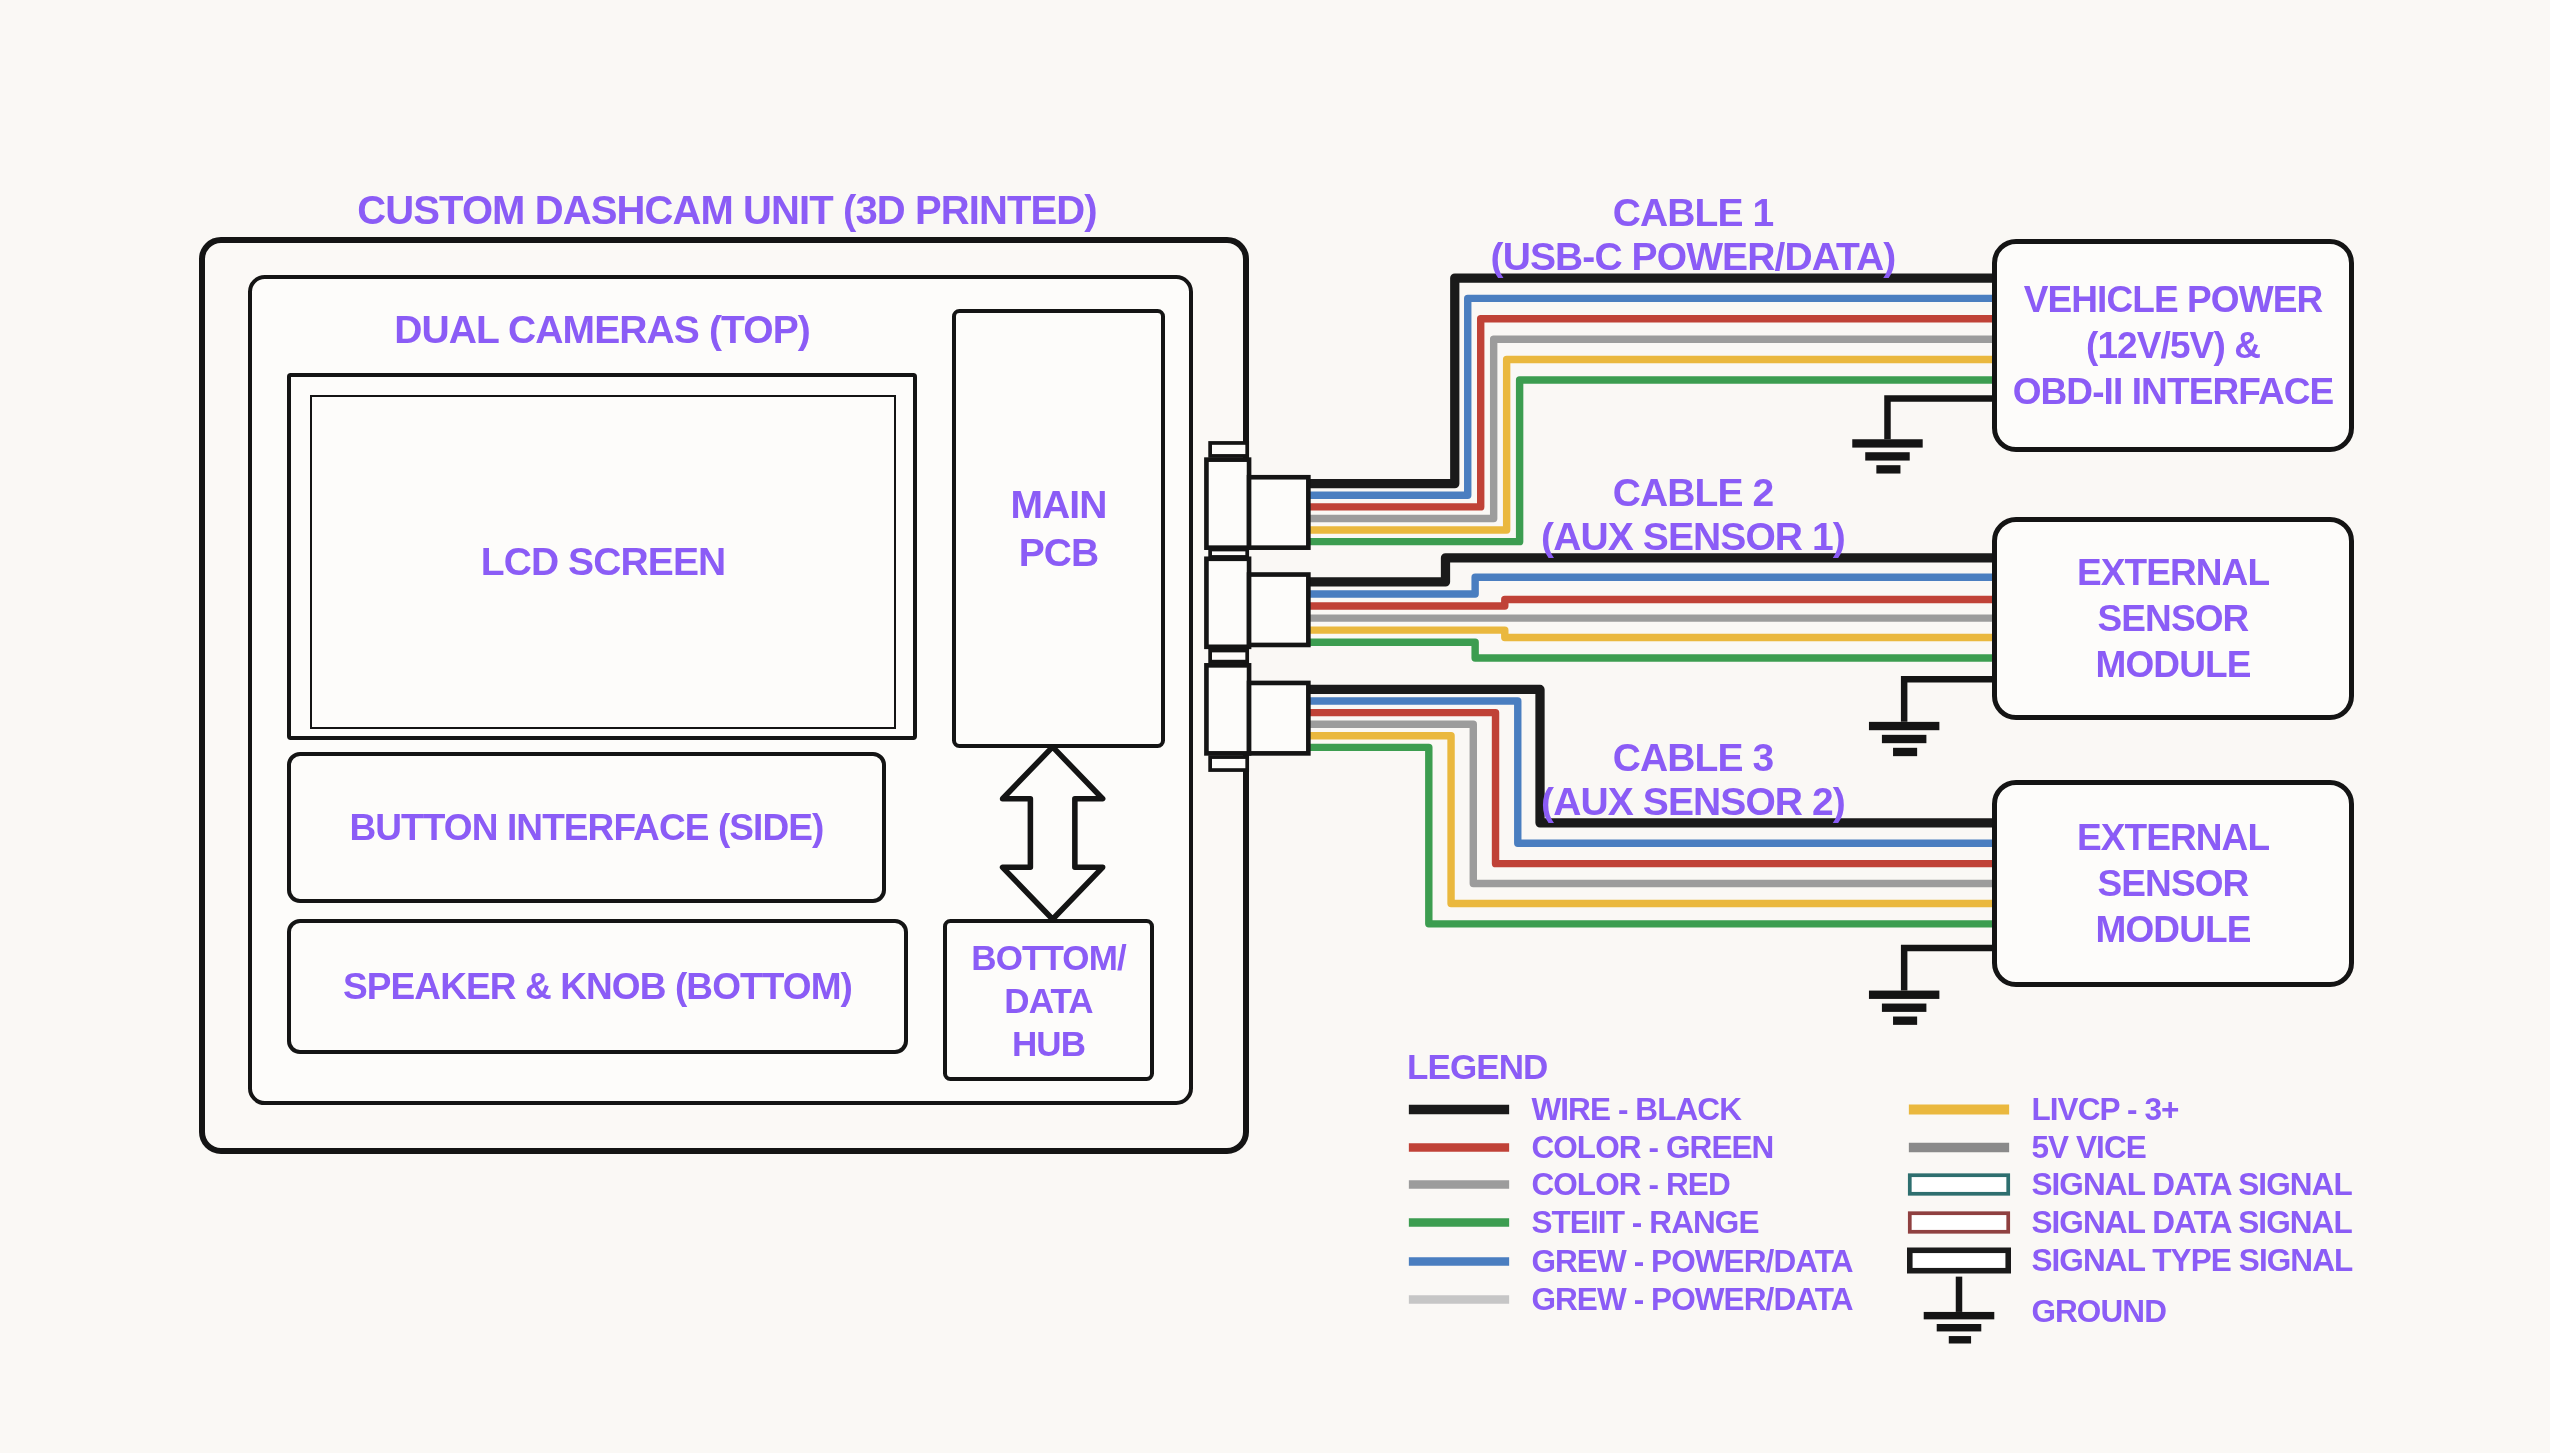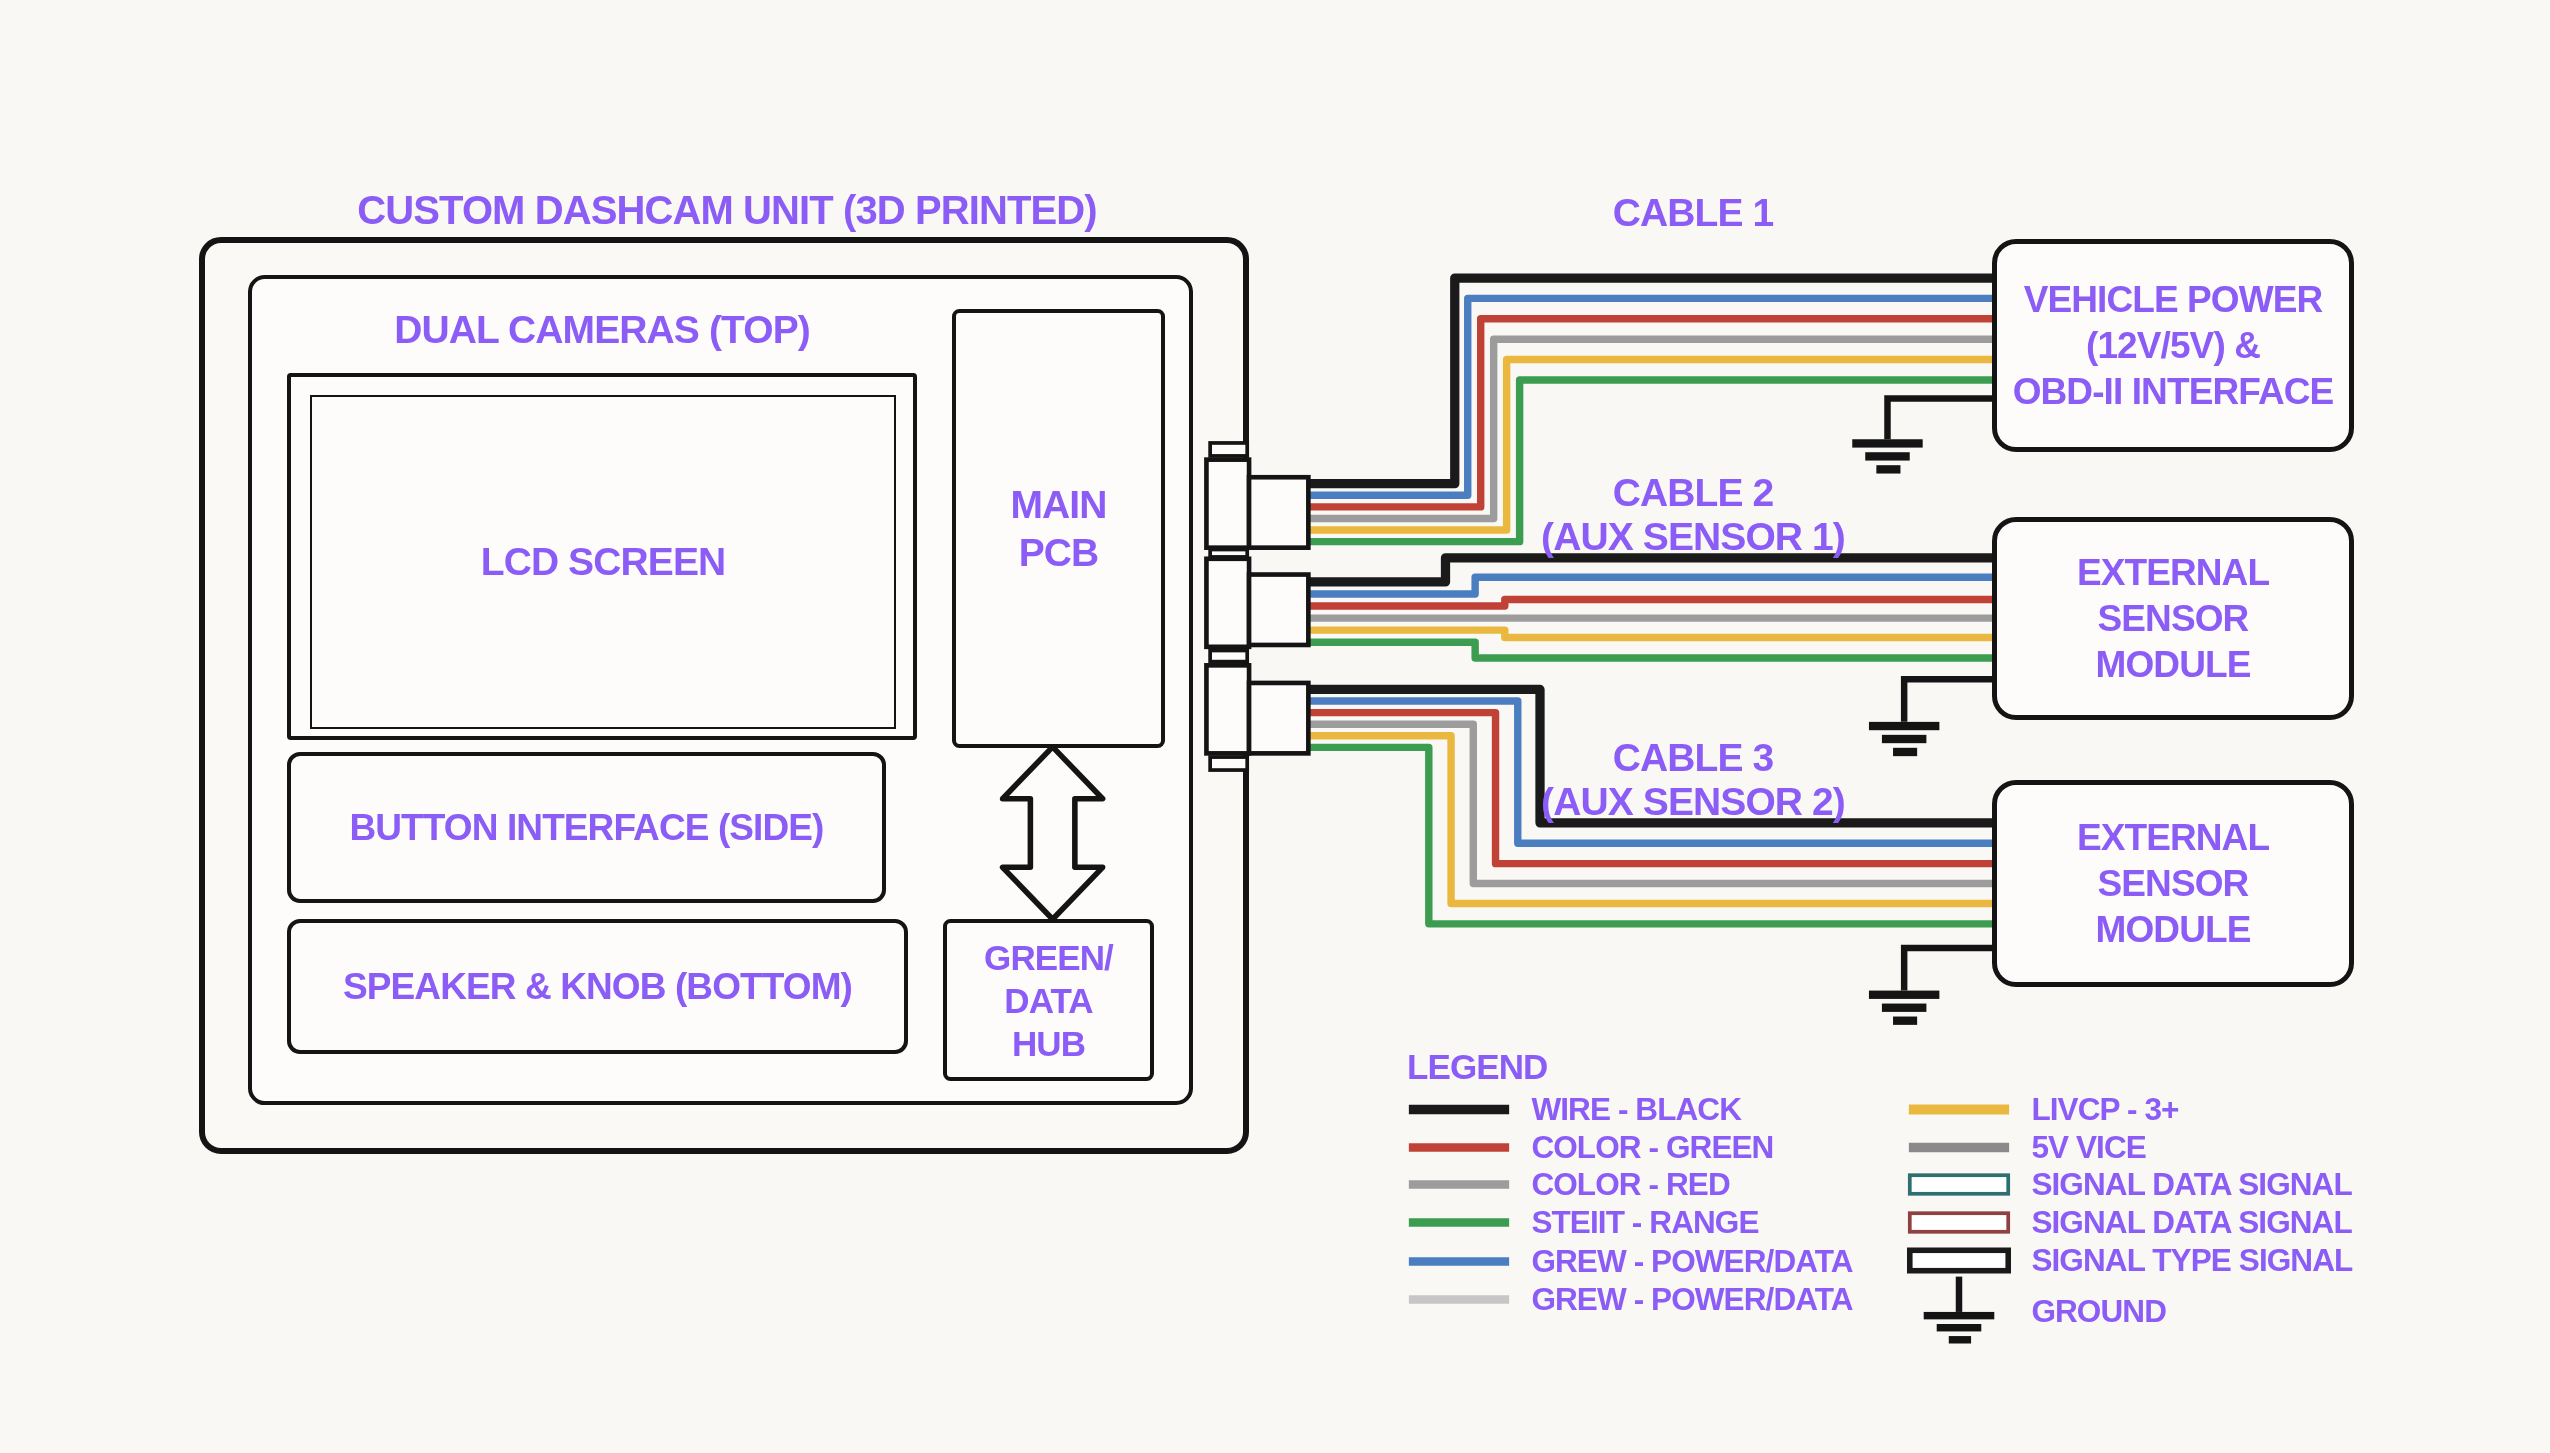--- a/index.html
+++ b/index.html
@@ -73,21 +73,21 @@
   <div class="box z1" style="left:287px; top:919px; width:621px; height:135px; border-width:4.6px; border-radius:13px;">
     <div class="module-text" style="font-size:37px;">SPEAKER &amp; KNOB (BOTTOM)</div>
   </div>
 
   <div class="box z1" style="left:952px; top:309px; width:213px; height:439px; border-width:4.6px; border-radius:7.4px;">
     <div class="module-text" style="font-size:39px; line-height:48px;">MAIN</div>
     <div class="module-text" style="font-size:39px; line-height:48px;">PCB</div>
   </div>
 
   <div class="box z1" style="left:943px; top:919px; width:211px; height:162px; border-width:4.6px; border-radius:7.4px;">
-    <div class="module-text" style="font-size:35px; line-height:43px;">GREEN/</div>
+    <div class="module-text" style="font-size:35px; line-height:43px;">BOTTOM/</div>
     <div class="module-text" style="font-size:35px; line-height:43px;">DATA</div>
     <div class="module-text" style="font-size:35px; line-height:43px;">HUB</div>
   </div>
 
   <svg class="svg-overlay" width="2550" height="1453" viewBox="0 0 2752 1568" fill="none">
 
     <g stroke-linejoin="round" stroke-linecap="butt">
       <path stroke-width="10" d="M1400,522 H1570 V300 H2158" stroke="#1a1a1a"></path>
       <path stroke-width="8" d="M1400,534.5 H1584 V322 H2158" stroke="#4a7ec0"></path>
       <path stroke-width="8" d="M1400,547 H1598 V344 H2158" stroke="#c04237"></path>
@@ -145,20 +145,21 @@
 
     <g stroke="#141414" fill="#141414">
       <path d="M2156,1023 H2055 V1069" stroke-width="7" fill="none"></path>
       <rect x="2017" y="1069" width="76" height="9" stroke="none"></rect>
       <rect x="2031" y="1083" width="48" height="9" stroke="none"></rect>
       <rect x="2043" y="1097" width="26" height="9" stroke="none"></rect>
     </g>
   </svg>
 
   <div class="label z3" style="left:1443px; top:191px; width:500px; font-size:39px;">CABLE 1</div>
+  <div class="label z3" style="left:1443px; top:235px; width:500px; font-size:39px;">(USB-C POWER/DATA)</div>
 
   <div class="label z3" style="left:1443px; top:471px; width:500px; font-size:39px;">CABLE 2</div>
   <div class="label z3" style="left:1443px; top:515px; width:500px; font-size:39px;">(AUX SENSOR 1)</div>
 
   <div class="label z3" style="left:1443px; top:736px; width:500px; font-size:39px;">CABLE 3</div>
   <div class="label z3" style="left:1443px; top:780px; width:500px; font-size:39px;">(AUX SENSOR 2)</div>
 
   <div class="box z3" style="left:1992px; top:239px; width:362px; height:213px; border-radius:24px;">
     <div class="module-text">VEHICLE POWER</div>
     <div class="module-text">(12V/5V) &amp;</div>

